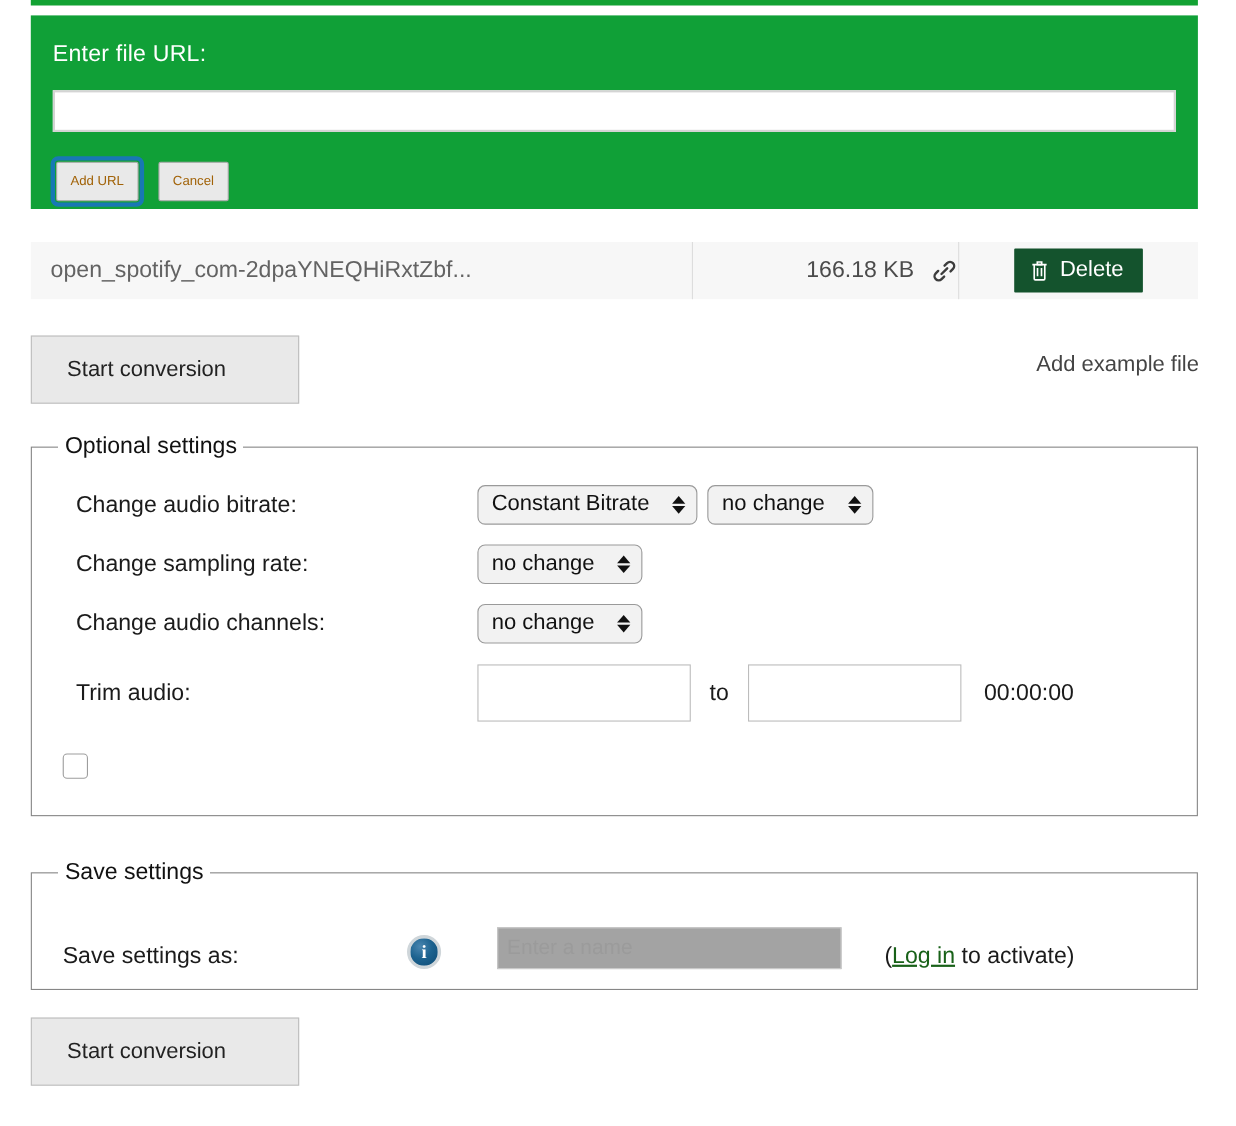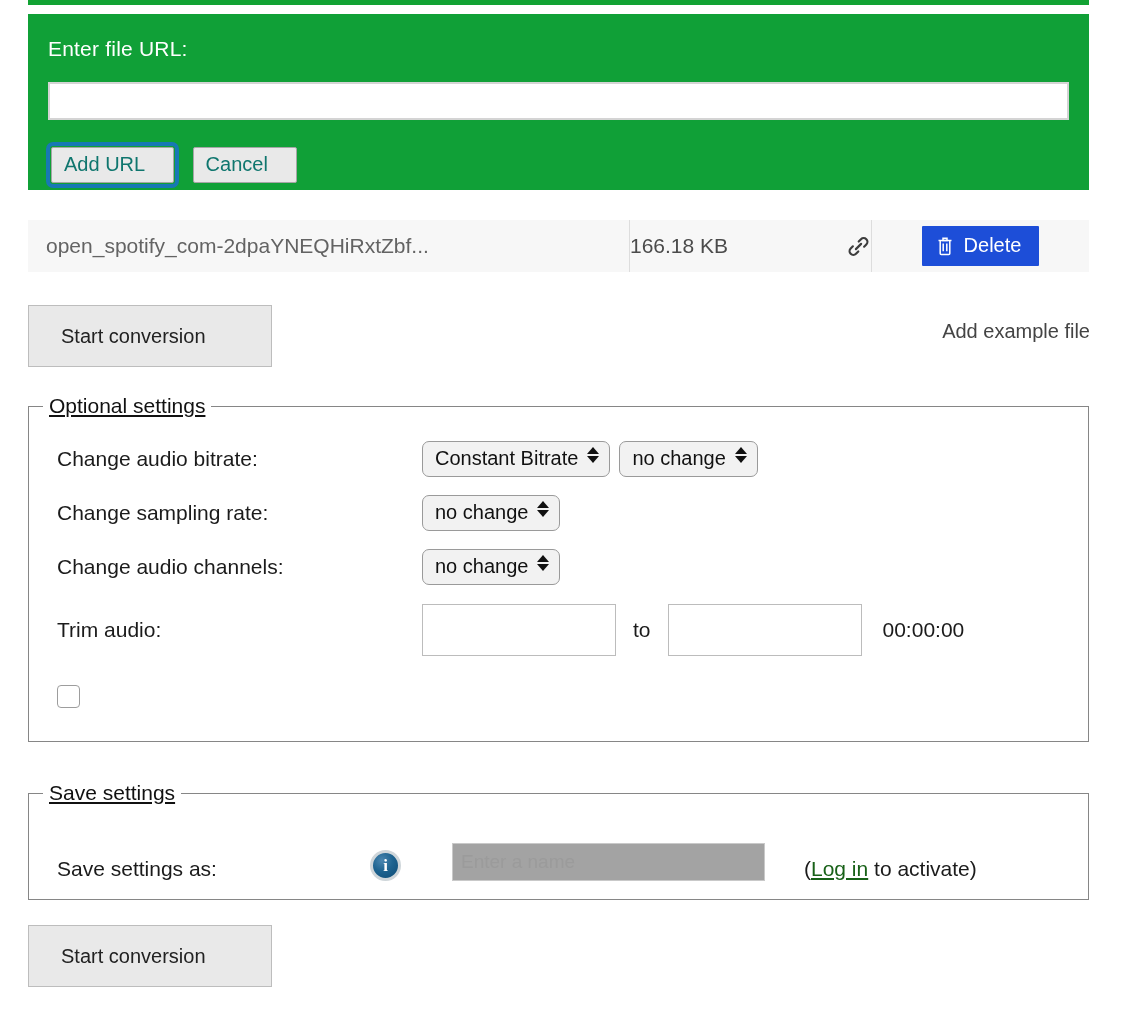--- a/index.html
+++ b/index.html
@@ -67,26 +67,26 @@
   .focus-wrap {
     display: inline-block;
     border: 4px solid #1878b4;
     border-radius: 7px;
     padding: 1px;
     vertical-align: middle;
   }
   .plain-btn {
     display: inline-block;
     font-family: "Liberation Sans", sans-serif;
-    font-size: 20px;
-    color: #0f766e;
+    font-size: 12px;
+    color: #a16207;
     background: #e9e9e9;
     border: 1px solid #a6a6a6;
     border-radius: 2px;
-    padding: 3px 28px 5px 12px;
+    padding: 3px 12px 5px 12px;
     line-height: 26px;
     cursor: default;
     vertical-align: middle;
   }
   .btn-row .plain-btn.cancel {
     margin-left: 9px;
   }
 
   
   .file-row {
@@ -111,38 +111,38 @@
   .file-name-cell span {
     font-size: 21px;
     color: #636363;
     white-space: nowrap;
     overflow: hidden;
   }
   .file-size-cell {
     width: 242px;
     display: flex;
     align-items: center;
-    justify-content: space-between;
-    gap: 5px;
+    justify-content: flex-end;
+    gap: 15px;
     box-sizing: border-box;
     border-right: 1px solid #dddddd;
   }
   .file-size-cell .size-text {
     font-size: 21px;
     color: #4b4b4b;
   }
   .link-icon svg { display: block; }
   .file-action-cell {
     flex: 1;
     display: flex;
     align-items: center;
     justify-content: center;
   }
   .delete-btn {
-    background: #1d4ed8;
+    background: #14532d;
     color: #ffffff;
     font-size: 20px;
     padding: 8px 18px 9px 14px;
     display: inline-flex;
     align-items: center;
     gap: 10px;
     border: none;
     font-family: "Liberation Sans", sans-serif;
     cursor: default;
     border-radius: 1px;
@@ -181,22 +181,21 @@
     box-sizing: border-box;
     margin: 0;
     border: 1px solid #868686;
     padding: 0;
     background: transparent;
   }
   fieldset.box > legend {
     font-size: 21px;
     color: #111;
     padding: 0 6px;
-    margin-left: 14px;
-    text-decoration: underline;
+    margin-left: 24px;
   }
   #optional-settings {
     left: 28px;
     top: 394px;
     width: 1061px;
     height: 348px;
   }
   #save-settings {
     left: 28px;
     top: 781px;
@@ -212,31 +211,33 @@
     display: flex;
     align-items: center;
     height: 54px;
     padding-left: 28px;
   }
   .srow .slabel {
     width: 365px;
     font-size: 21px;
     color: #1b1b1b;
     flex: none;
+    margin-left: 12px;
   }
   .ctl-area {
     display: flex;
     align-items: center;
     gap: 9px;
   }
 
   
   .sel {
     display: inline-flex;
-    gap: 9px;
+    align-items: center;
+    gap: 21px;
     background: #f2f2f2;
     border: 1px solid #9a9a9a;
     border-radius: 7px;
     padding: 5px 10px 6px 12px;
     font-size: 20px;
     color: #111;
     cursor: default;
     white-space: nowrap;
   }
   .sel .arrows {

